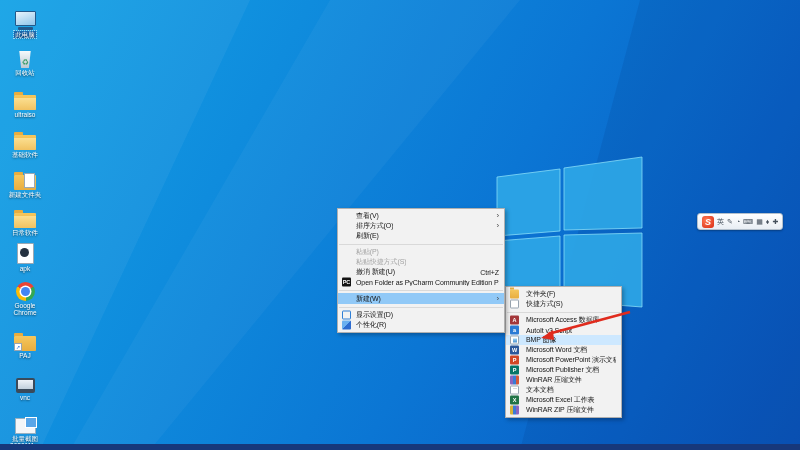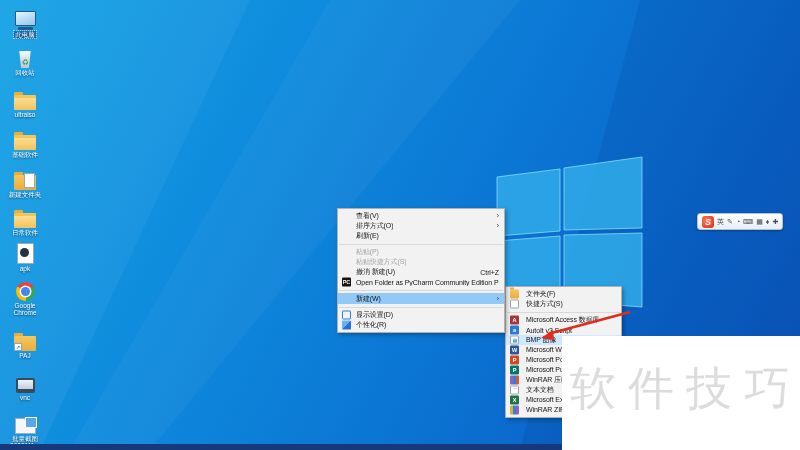--- a/index.html
+++ b/index.html
@@ -282,22 +282,19 @@
         <span class="sg-ic">◔</span>
         <span class="sg-ic">⌨</span>
         <span class="sg-ic">▦</span>
         <span class="sg-ic">♦</span>
         <span class="sg-ic">✚</span>
       </span>
   </div>
 
   <div class="taskbar"></div>
 
-  <div class="wm-box">
-    <span class="wm-text">软件技巧</span>
-  </div>
 
   <svg class="arrow-svg" width="800" height="450">
     <line x1="630" y1="312" x2="548" y2="334" stroke="#e02b1d" stroke-width="2.6"></line>
     <polygon points="541,338 553,330 554,340" fill="#e02b1d"></polygon>
   </svg>
 
 </div>
 
 </body></html>

